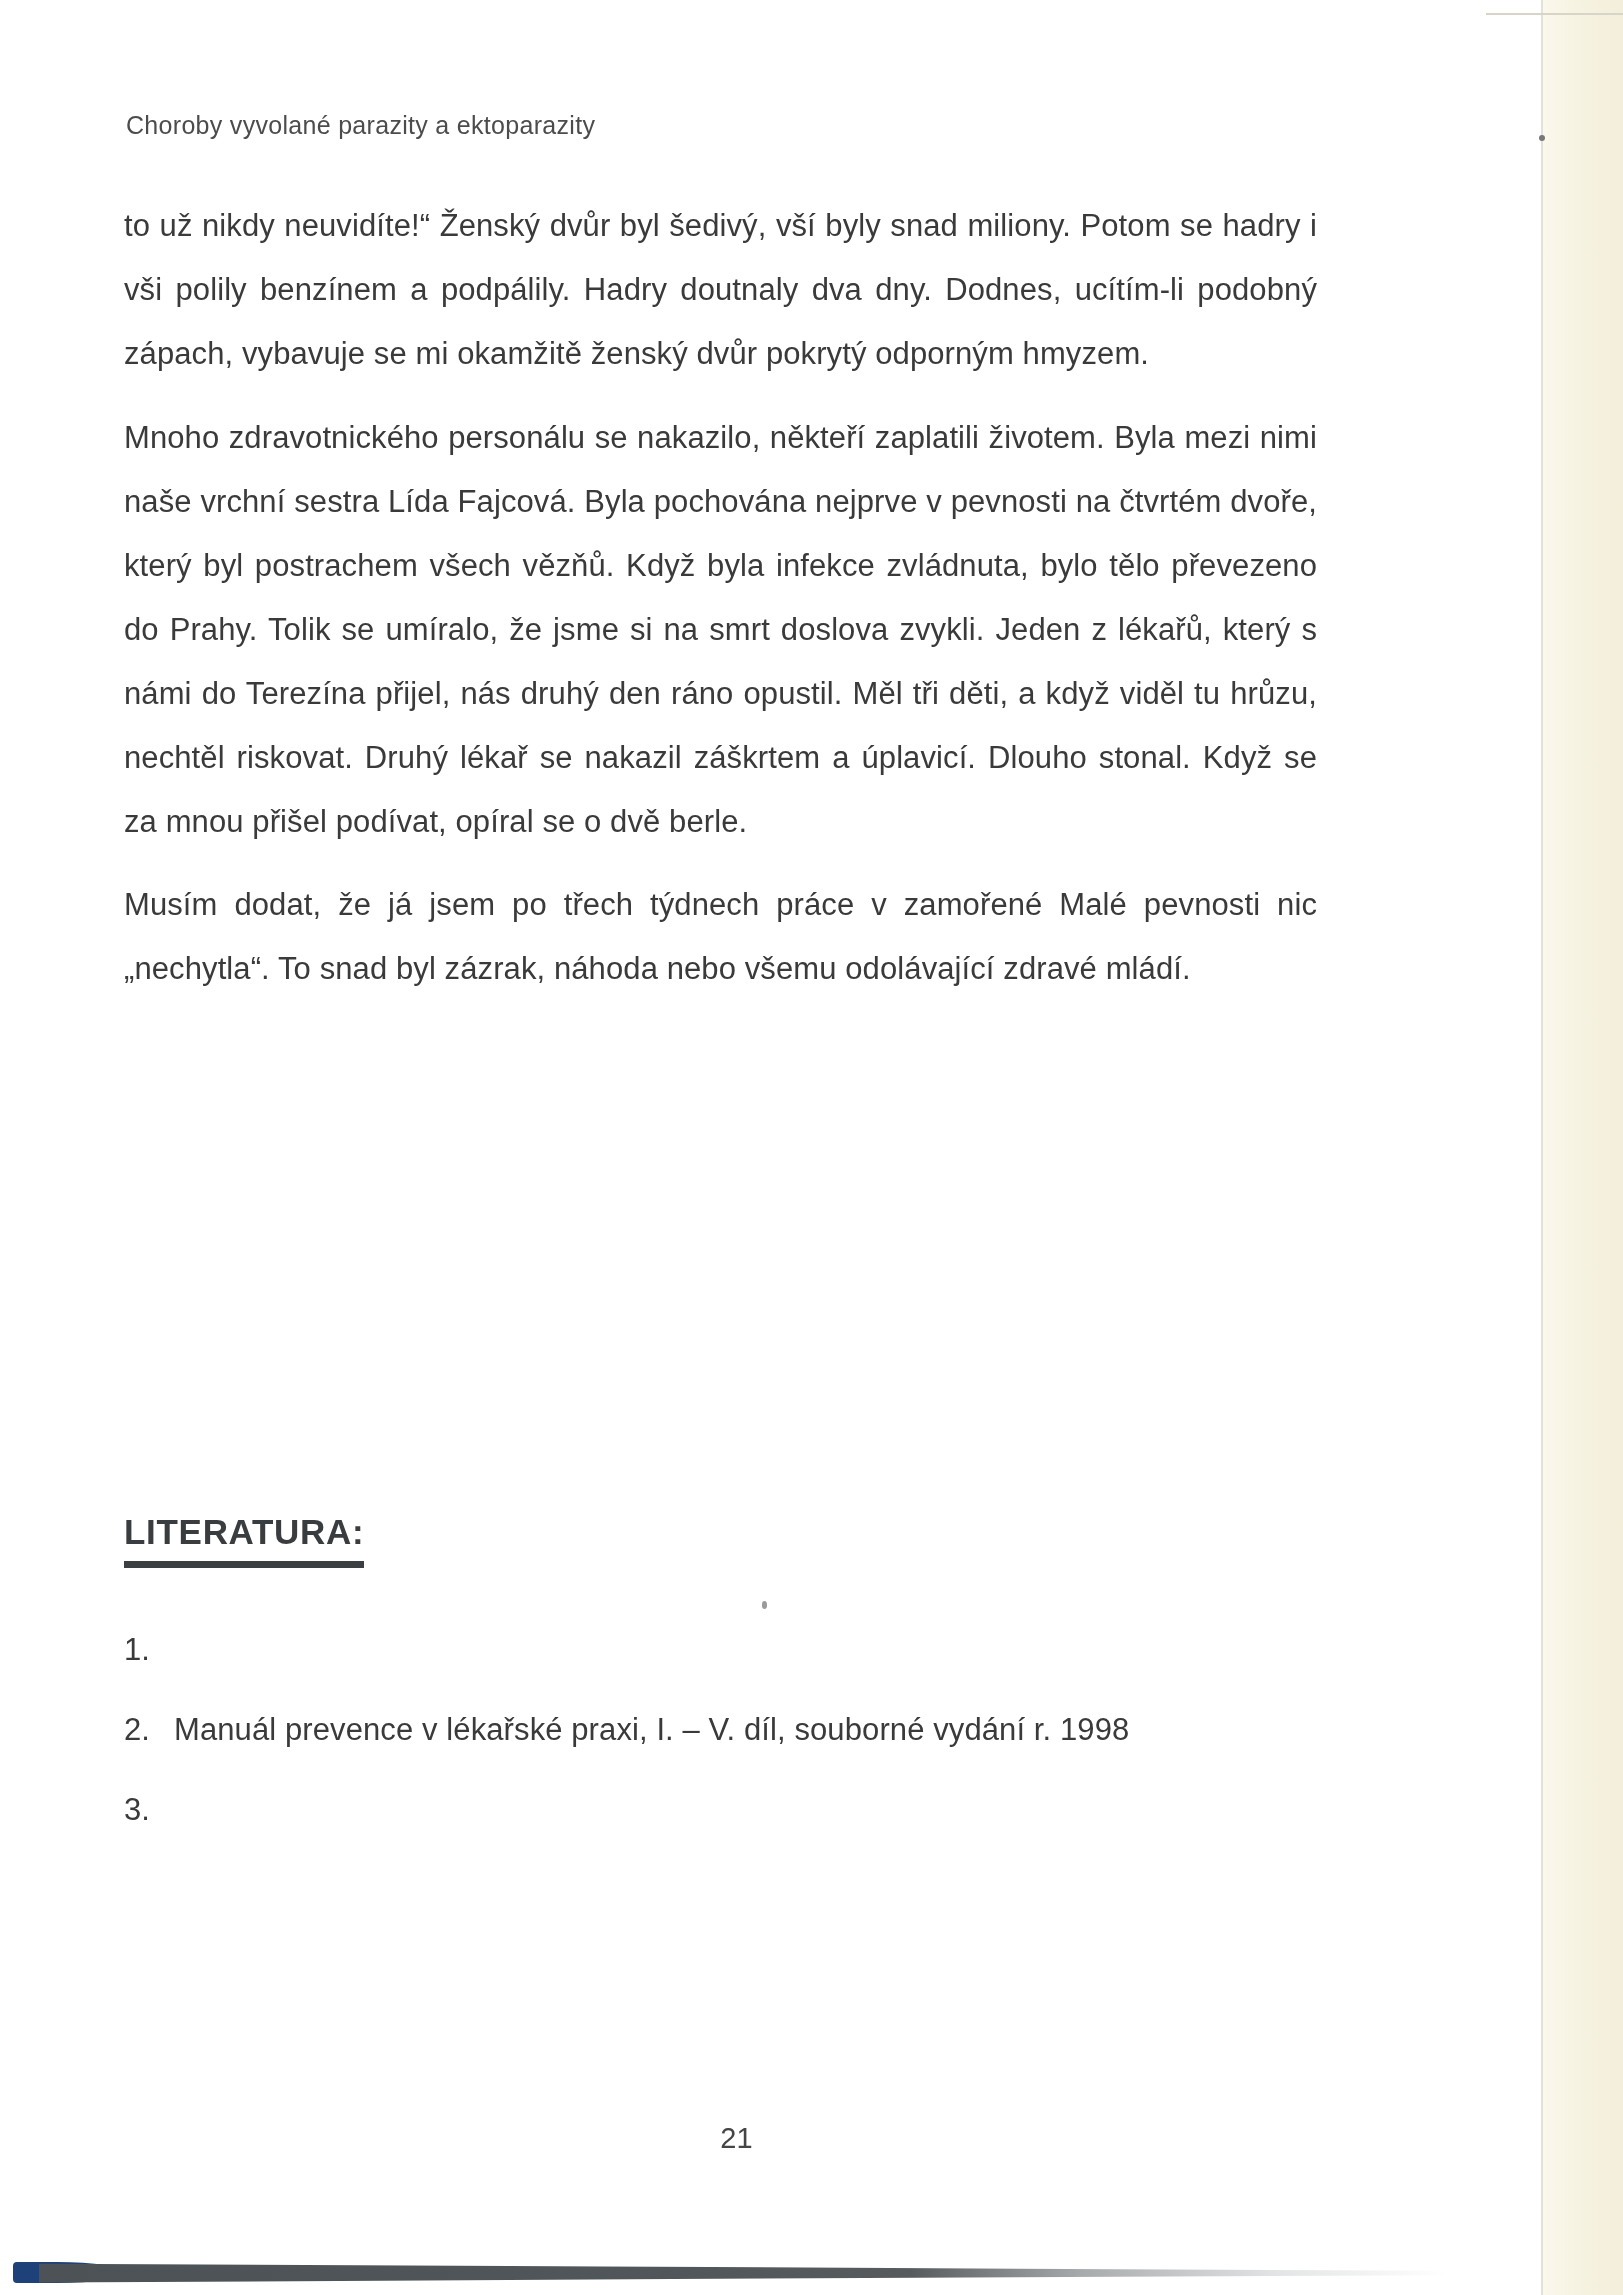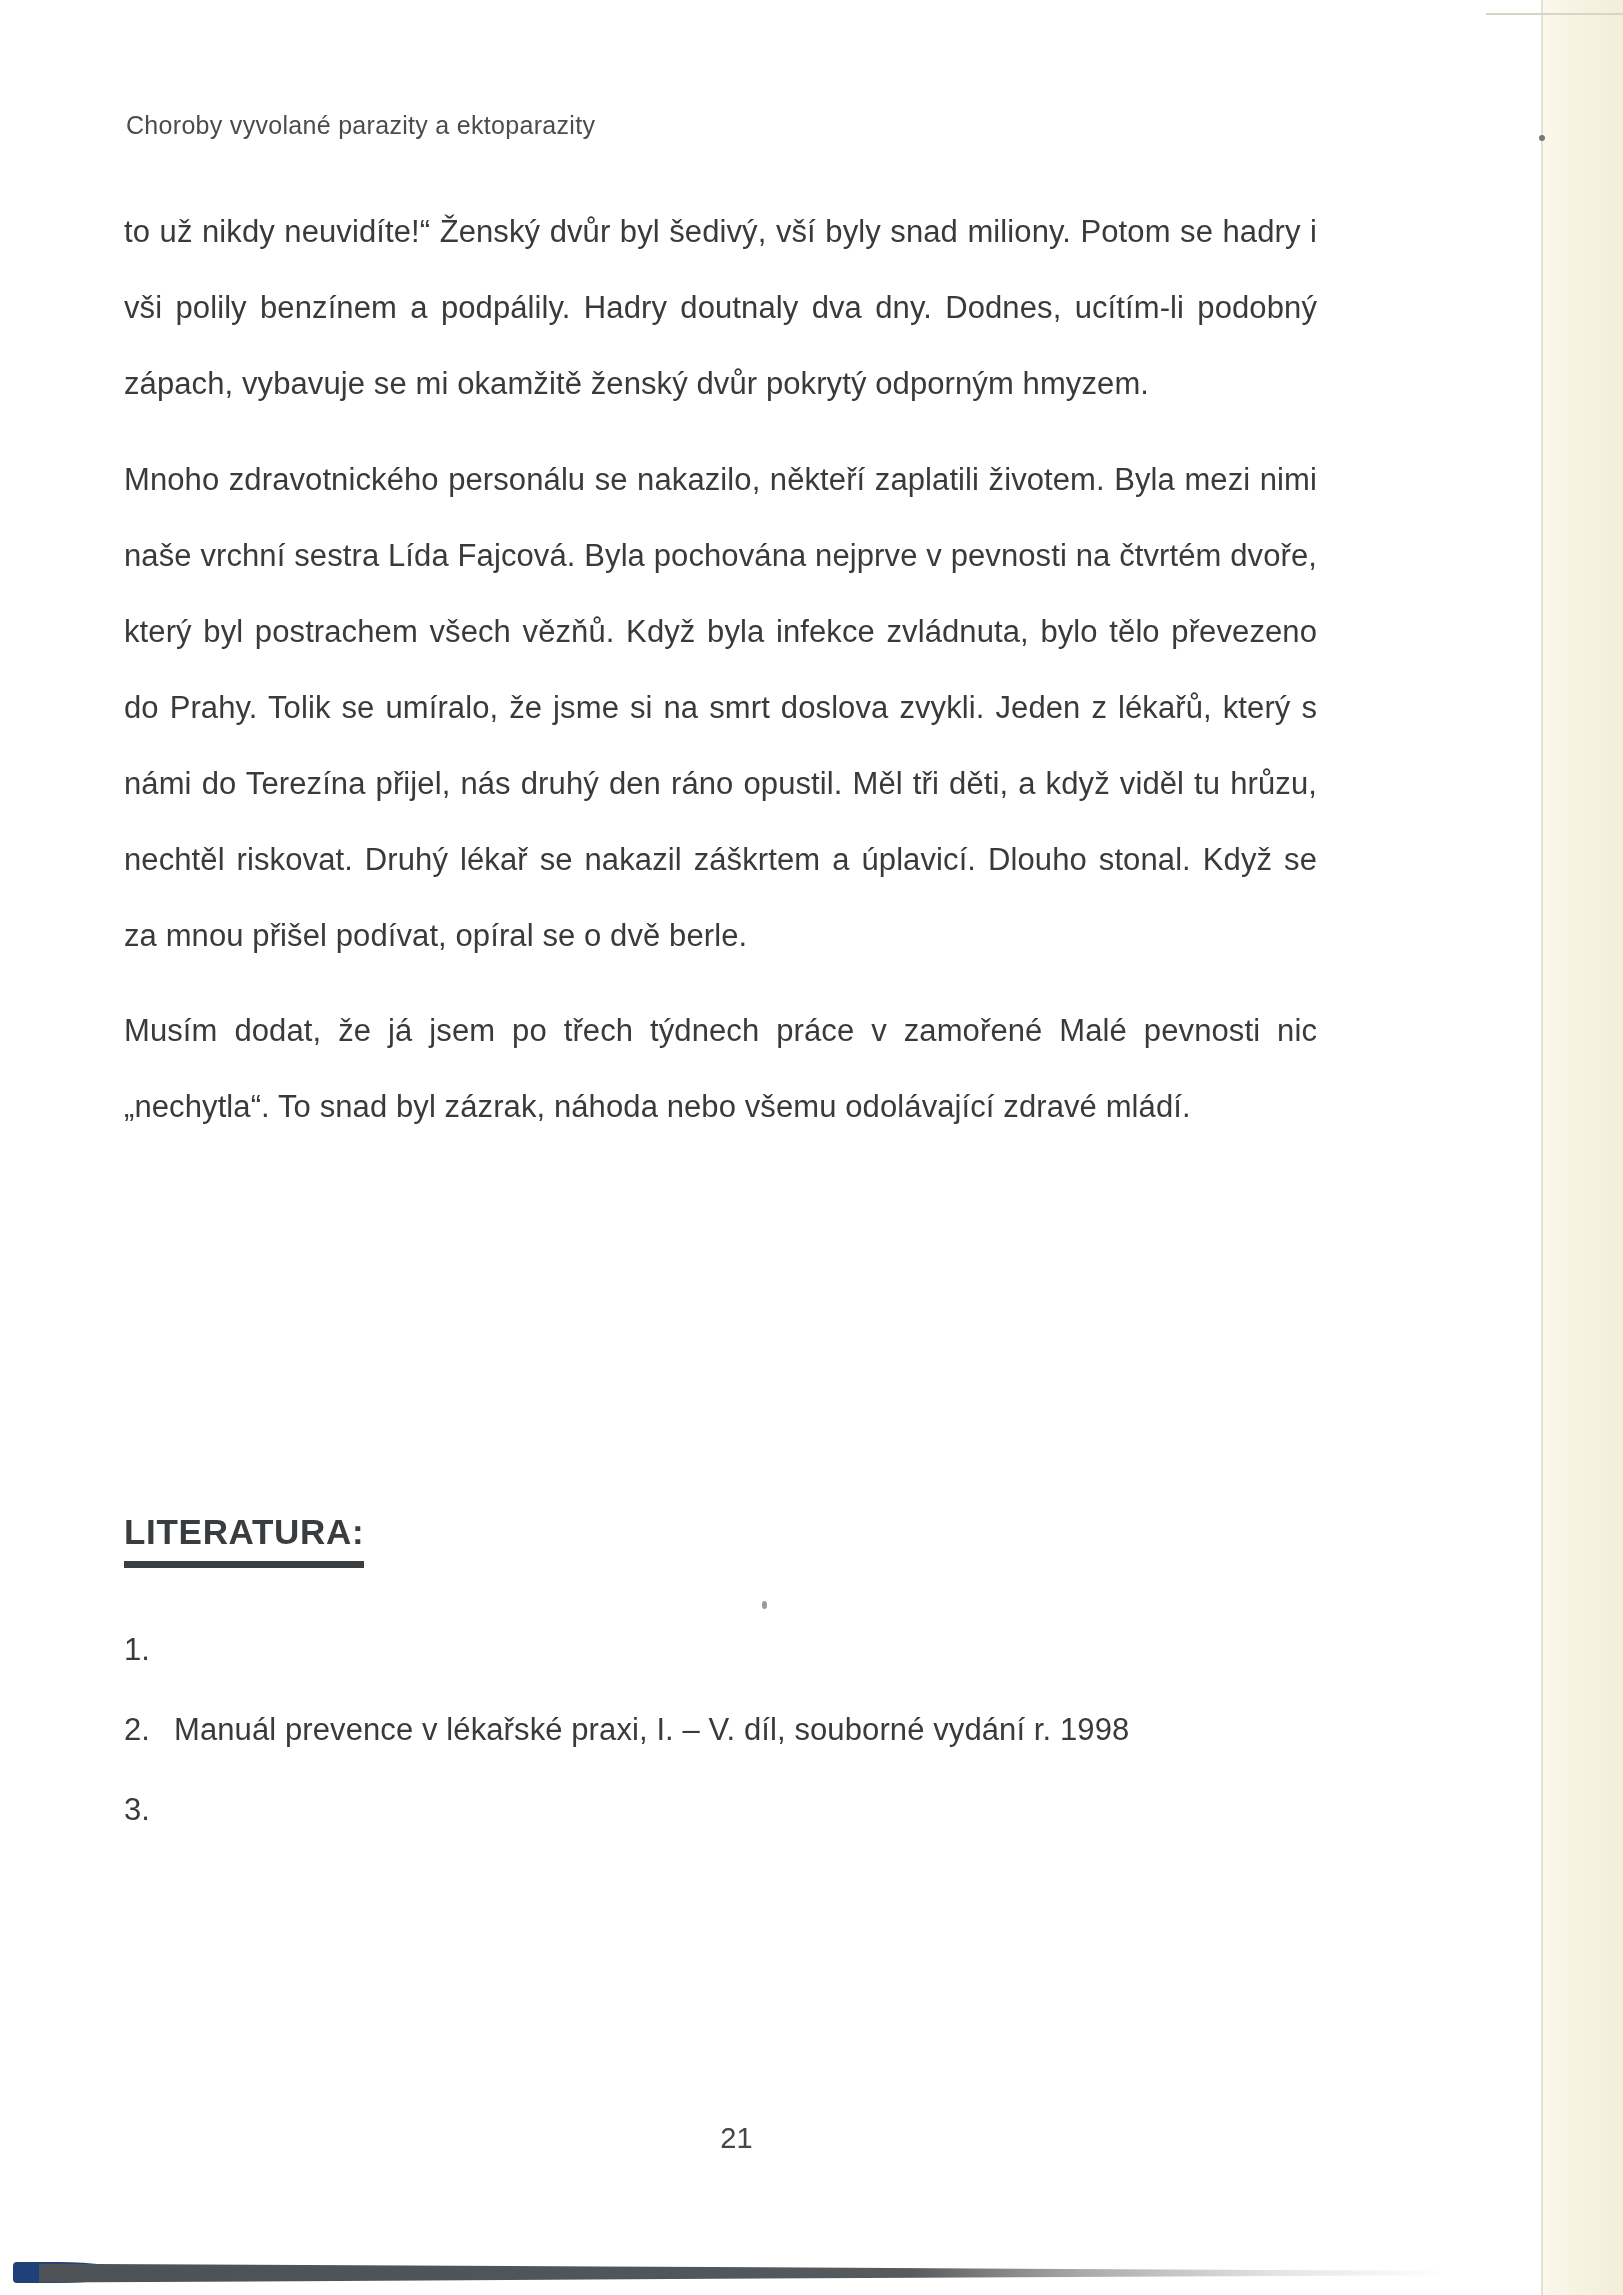--- a/index.html
+++ b/index.html
@@ -12,21 +12,21 @@
 
   
   .running-header{
     position:absolute;left:126px;top:103px;
     font-size:25px;color:#4c4c4c;letter-spacing:0.3px;margin-top:8px;
   }
 
   
   .body-text{
     position:absolute;left:124px;top:194px;width:1193px;
-    font-size:31px;line-height:76px;color:#3a3a3a;
+    font-size:31px;line-height:64px;color:#3a3a3a;
     text-align:justify;letter-spacing:0.1px;
   }
   .body-text p{margin:0 0 19.6px 0;}
 
   
   .lit-heading{
     position:absolute;left:124px;top:1512px;margin:0;
     font-size:35px;font-weight:bold;color:#3a3d3f;letter-spacing:0.7px;
   }
   .lit-heading span{

